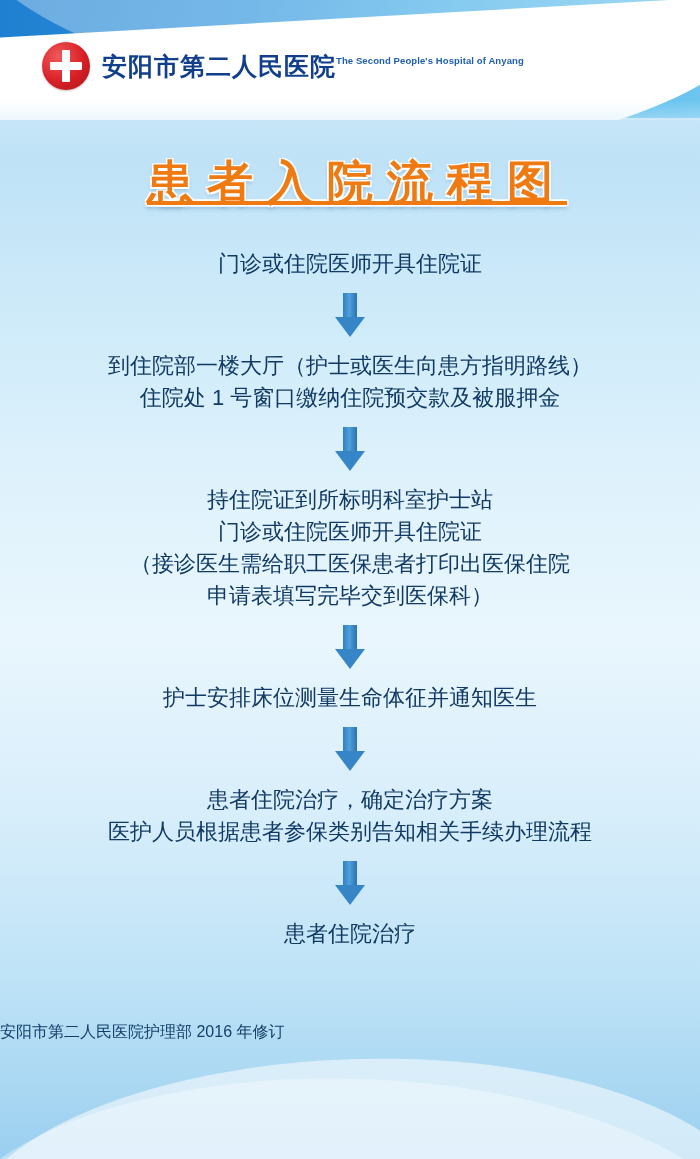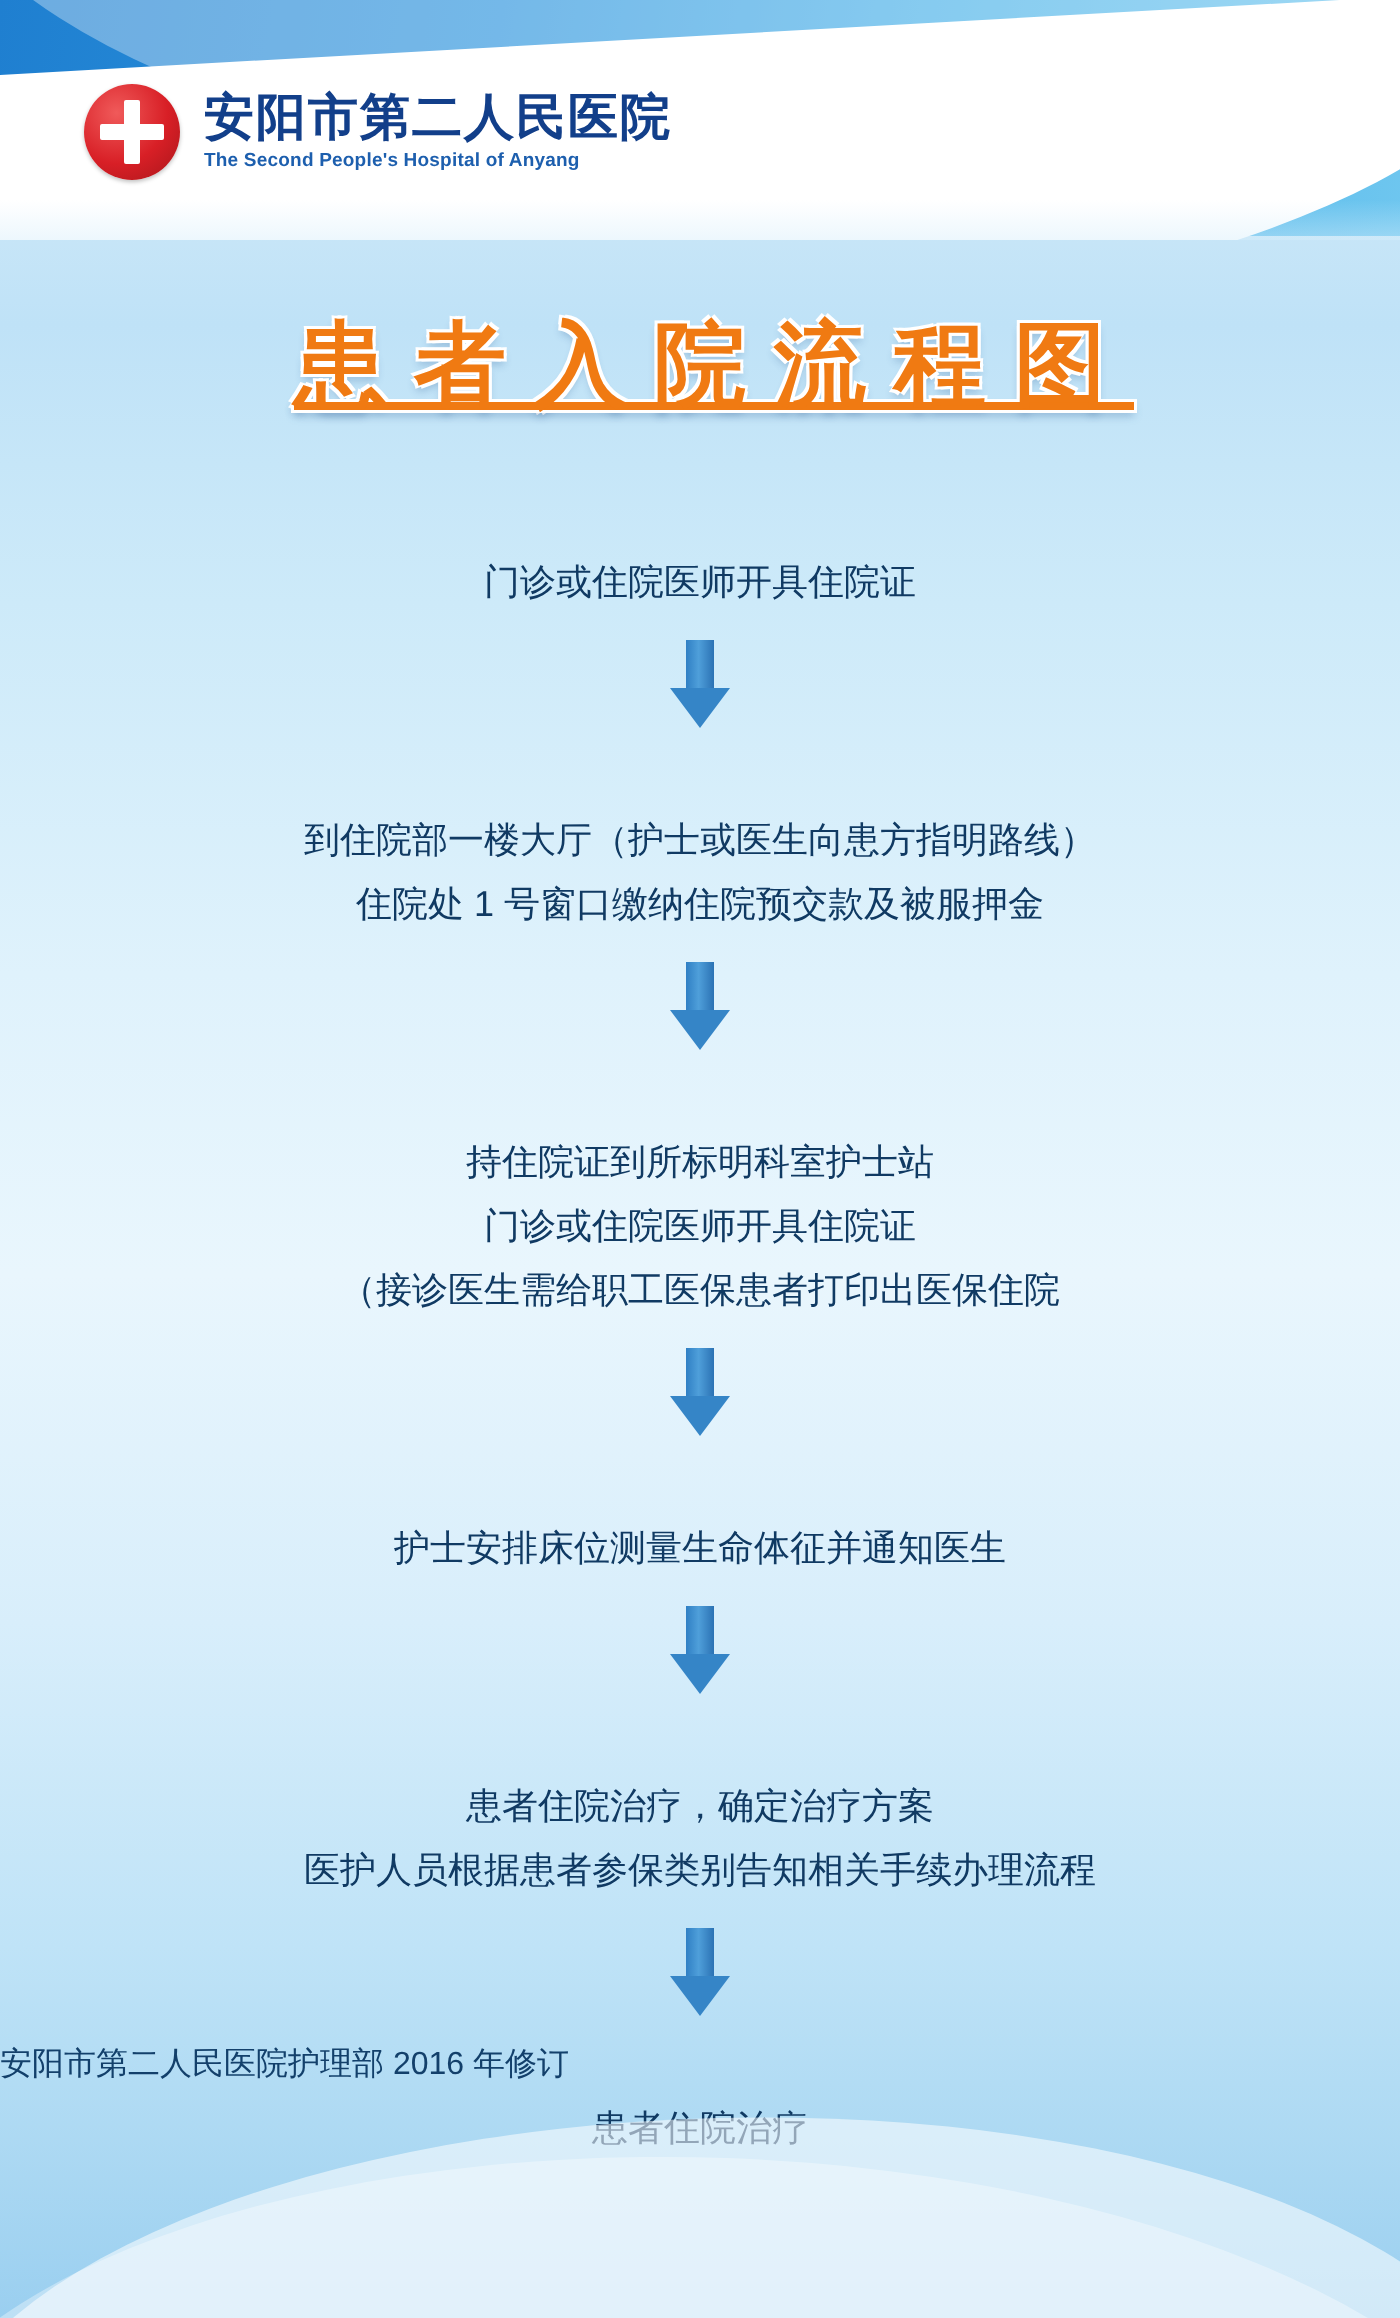--- a/index.html
+++ b/index.html
@@ -105,21 +105,20 @@
   .cross-badge .bar-h {
     left: 8px; top: 20px;
     width: 32px; height: 8px;
   }
   .cross-badge .bar-v {
     left: 20px; top: 8px;
     width: 8px; height: 32px;
   }
   .logo-text {
     display: flex;
-    flex-direction: column;
     line-height: 1.05;
   }
   .logo-cn {
     font-size: 25px;
     font-weight: bold;
     color: #123f8a;
     letter-spacing: 1px;
     font-family: "Liberation Sans", sans-serif;
   }
   .logo-en {
@@ -159,24 +158,23 @@
     top: 248px;
     width: 700px;
     display: flex;
     flex-direction: column;
     align-items: center;
   }
   .step {
     width: 660px;
     text-align: center;
     color: #103a63;
-    font-size: 18px;
+    font-size: 22px;
     line-height: 32px;
     font-family: "Liberation Sans", sans-serif;
-    margin-top: 27px;
   }
   .step .line {
     display: block;
     white-space: nowrap;
   }
   .arrow {
     width: 30px;
     height: 44px;
     position: relative;
     margin: 13px 0;
@@ -277,20 +275,21 @@
 
     <div class="arrow">
       <div class="shaft"></div>
       <div class="head"></div>
     </div>
 
     <div class="step">
       <span class="line">持住院证到所标明科室护士站</span>
       <span class="line">门诊或住院医师开具住院证</span>
       <span class="line">（接诊医生需给职工医保患者打印出医保住院</span>
+      <span class="line">申请表填写完毕交到医保科）</span>
     </div>
 
     <div class="arrow">
       <div class="shaft"></div>
       <div class="head"></div>
     </div>
 
     <div class="step">
       <span class="line">护士安排床位测量生命体征并通知医生</span>
     </div>

